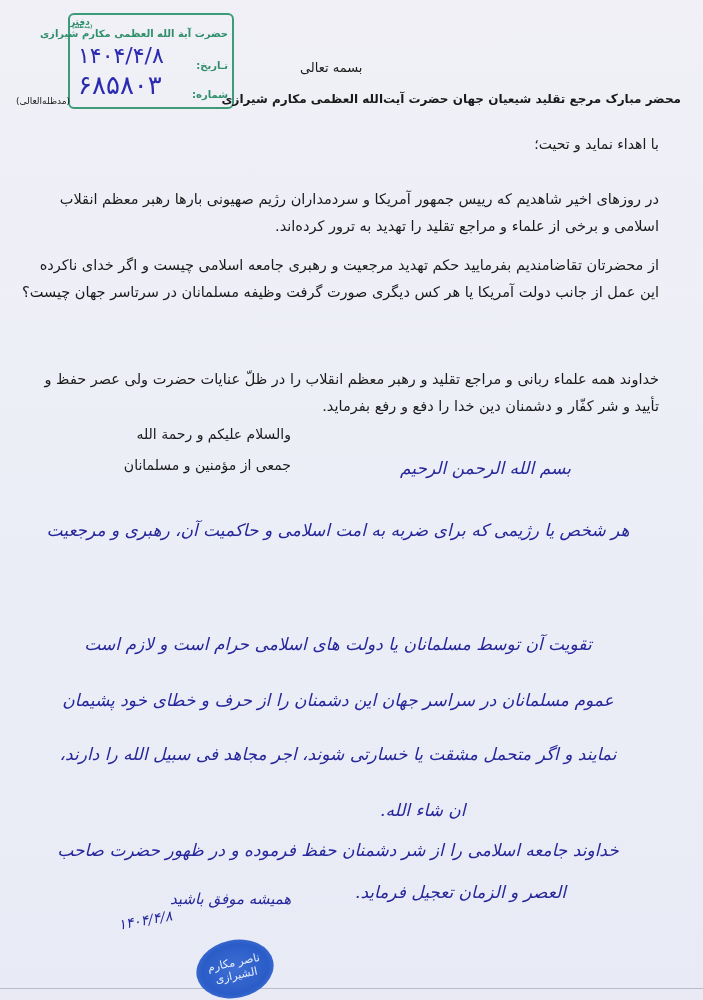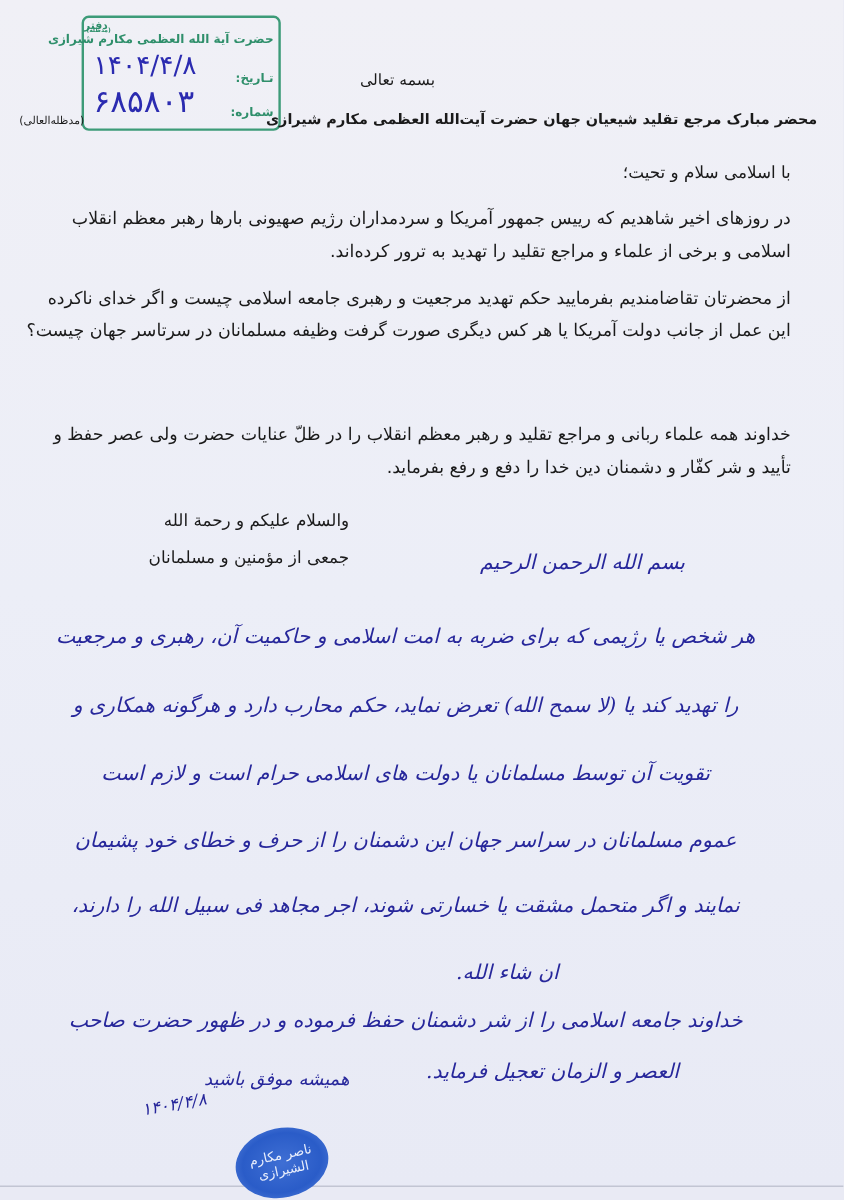--- a/index.html
+++ b/index.html
@@ -29,21 +29,21 @@
     .office-stamp .badge { position: absolute; top: 8px; left: 2px; font-size: 5px; }
     .office-stamp .lbl-date { position: absolute; top: 45px; right: 4px; font-size: 10px; }
     .office-stamp .lbl-num { position: absolute; top: 74px; right: 4px; font-size: 10px; text-align: center; }
     .office-stamp .val-date { position: absolute; top: 28px; left: 8px; font-size: 22px; color: #2b2bb0; font-weight: normal; font-family: "DejaVu Sans", sans-serif; letter-spacing: 2px; }
     .office-stamp .val-num { position: absolute; top: 55px; left: 8px; font-size: 26px; color: #2b2bb0; font-weight: normal; letter-spacing: 2px; }
 
     .bismillah-head { top: 60px; left: 300px; font-size: 13px; }
     .addressee { top: 92px; right: 22px; font-size: 12px; font-weight: bold; white-space: nowrap; }
     .honorific { top: 96px; left: 16px; font-size: 9px; }
     .greeting { top: 136px; right: 44px; font-size: 14px; }
-    .para { right: 44px; width: 640px; font-size: 14.5px; line-height: 27px; text-align: right; }
+    .para { right: 44px; width: 640px; font-size: 14.5px; line-height: 27px; text-align: right; margin-top: 16px; }
     .p1 { top: 170px; }
     .p2 { top: 236px; }
     .p3 { top: 350px; }
     .closing { top: 426px; right: 412px; font-size: 14px; }
     .signers { top: 457px; right: 412px; font-size: 14px; }
 
     .h-bismillah { top: 458px; left: 400px; font-size: 17px; }
     .hline { right: 60px; width: 610px; font-size: 17px; text-align: center; white-space: nowrap; }
     .h1 { top: 520px; }
     .h2 { top: 577px; }
@@ -76,32 +76,31 @@
     <div class="badge">(مدظله)</div>
     <div class="lbl-date">تـاریخ:</div>
     <div class="val-date">۱۴۰۴/۴/۸</div>
     <div class="lbl-num">شماره:</div>
     <div class="val-num">۶۸۵۸۰۳</div>
   </div>
 
   <div class="typed rtl bismillah-head">بسمه تعالی</div>
   <div class="typed rtl addressee">محضر مبارک مرجع تقلید شیعیان جهان حضرت آیت‌الله العظمی مکارم شیرازی</div>
   <div class="typed rtl honorific">(مدظله‌العالی)</div>
-  <div class="typed rtl greeting">با اسلامی سلام و تحیت؛</div>
+  <div class="typed rtl greeting">با اهداء نماید و تحیت؛</div>
 
   <div class="typed rtl para p1">در روزهای اخیر شاهدیم که رییس جمهور آمریکا و سردمداران رژیم صهیونی بارها رهبر معظم انقلاب اسلامی و برخی از علماء و مراجع تقلید را تهدید به ترور کرده‌اند.</div>
   <div class="typed rtl para p2">از محضرتان تقاضامندیم بفرمایید حکم تهدید مرجعیت و رهبری جامعه اسلامی چیست و اگر خدای ناکرده این عمل از جانب دولت آمریکا یا هر کس دیگری صورت گرفت وظیفه مسلمانان در سرتاسر جهان چیست؟</div>
   <div class="typed rtl para p3">خداوند همه علماء ربانی و مراجع تقلید و رهبر معظم انقلاب را در ظلّ عنایات حضرت ولی عصر حفظ و تأیید و شر کفّار و دشمنان دین خدا را دفع و رفع بفرماید.</div>
 
   <div class="typed rtl closing">والسلام علیکم و رحمة الله</div>
   <div class="typed rtl signers">جمعی از مؤمنین و مسلمانان</div>
 
   <div class="hand rtl h-bismillah">بسم الله الرحمن الرحیم</div>
   <div class="hand rtl hline h1">هر شخص یا رژیمی که برای ضربه به امت اسلامی و حاکمیت آن، رهبری و مرجعیت</div>
-  <div class="hand rtl hline h2">را تهدید کند یا (لا سمح الله) تعرض نماید، حکم محارب دارد و هرگونه همکاری و</div>
   <div class="hand rtl hline h3">تقویت آن توسط مسلمانان یا دولت های اسلامی حرام است و لازم است</div>
   <div class="hand rtl hline h4">عموم مسلمانان در سراسر جهان این دشمنان را از حرف و خطای خود پشیمان</div>
   <div class="hand rtl hline h5">نمایند و اگر متحمل مشقت یا خسارتی شوند، اجر مجاهد فی سبیل الله را دارند،</div>
   <div class="hand rtl hline h6">ان شاء الله.</div>
   <div class="hand rtl hline h7">خداوند جامعه اسلامی را از شر دشمنان حفظ فرموده و در ظهور حضرت صاحب</div>
   <div class="hand rtl hline h8">العصر و الزمان تعجیل فرماید.</div>
 
   <div class="hand rtl h-wish">همیشه موفق باشید</div>
   <div class="hand h-date">۱۴۰۴/۴/۸</div>
 

